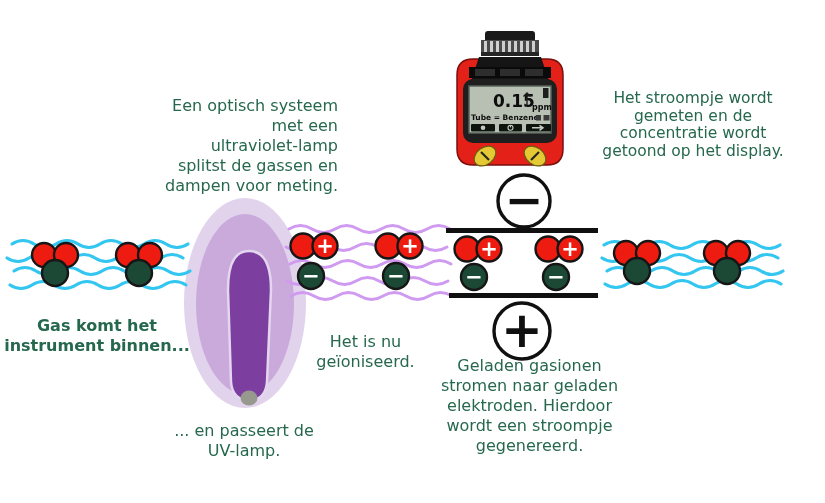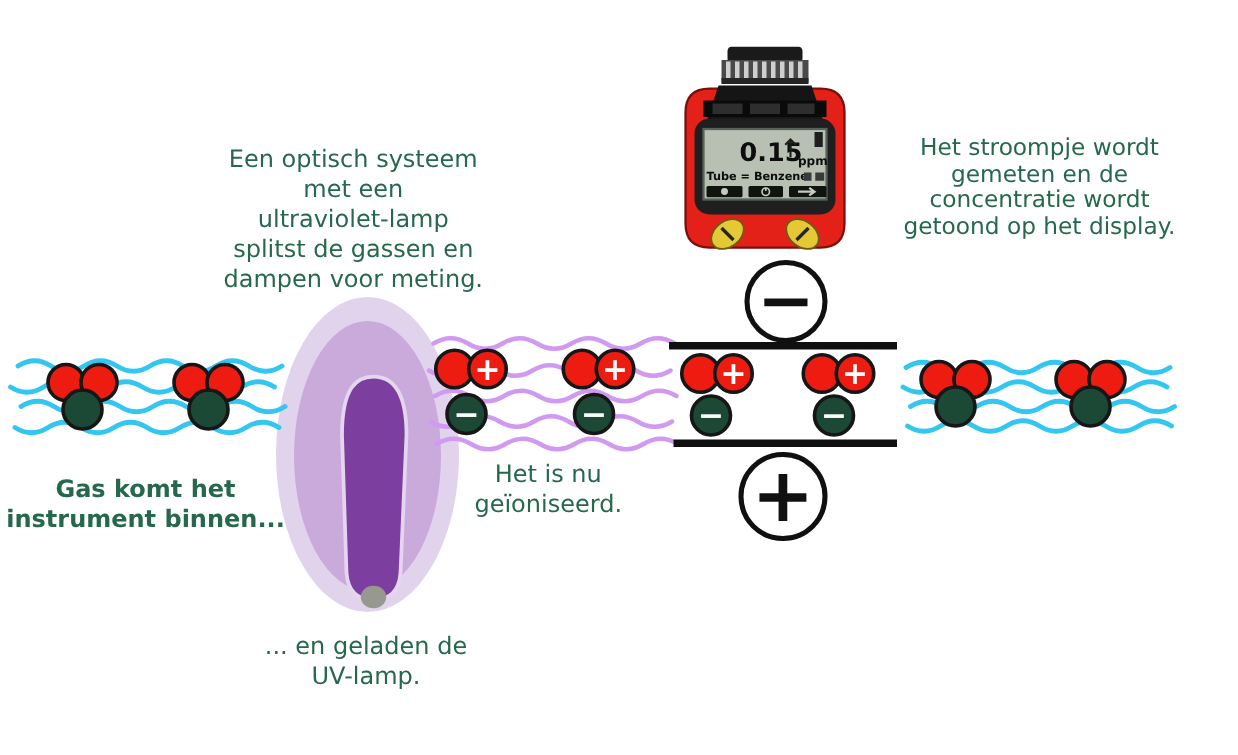--- a/index.html
+++ b/index.html
@@ -172,29 +172,34 @@
       </g>
     </g>
     <g>
       <ellipse cx="30" cy="125" rx="12" ry="8.5" fill="#e5c934" stroke="#6b5c12" stroke-width="1.2" transform="rotate(-38 30 125)"></ellipse>
       <path d="M26,121 L34,129" stroke="#252525" stroke-width="2.2"></path>
       <ellipse cx="80" cy="125" rx="12" ry="8.5" fill="#e5c934" stroke="#6b5c12" stroke-width="1.2" transform="rotate(38 80 125)"></ellipse>
       <path d="M84,121 L76,129" stroke="#252525" stroke-width="2.2"></path>
     </g>
   </svg>
 
-  <div class="caption c-big" style="left:133px; top:96px;  width:205px;">Een optisch systeem
+  <div class="caption c-big" style="left:133px; top:96px;  width:205px;text-align:right;">Een optisch systeem
 met een
 ultraviolet-lamp
 splitst de gassen en
 dampen voor meting.</div>
   <div class="caption c-small" style="left:573px; top:90px;  width:240px;">Het stroompje wordt
 gemeten en de
 concentratie wordt
 getoond op het display.</div>
   <div class="caption c-big" style="left:2px;   top:316px; width:190px;font-weight:bold;">Gas komt het
 instrument binnen...</div>
-  <div class="caption c-big" style="left:288px; top:306px; width:155px;">Het is nu
+  <div class="caption c-big" style="left:288px; top:332px; width:155px;">Het is nu
 geïoniseerd.</div>
-  <div class="caption c-big" style="left:138px; top:421px; width:212px;">... en geladen de
+  <div class="caption c-big" style="left:426px; top:356px; width:207px;">Geladen gasionen
+stromen naar geladen
+elektroden. Hierdoor
+wordt een stroompje
+gegenereerd.</div>
+  <div class="caption c-big" style="left:138px; top:421px; width:212px;">... en passeert de
 UV-lamp.</div>
 
 </div>
 
 </body></html>

